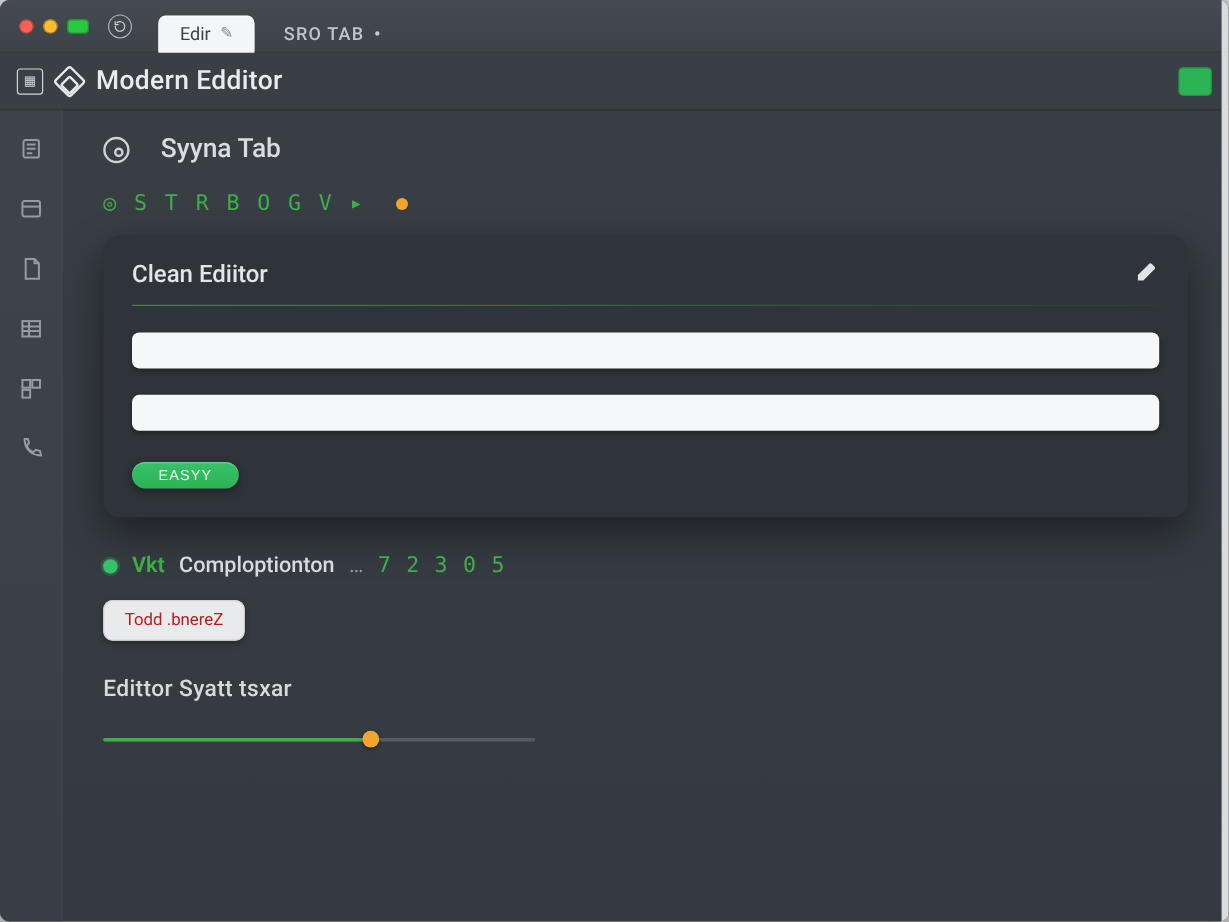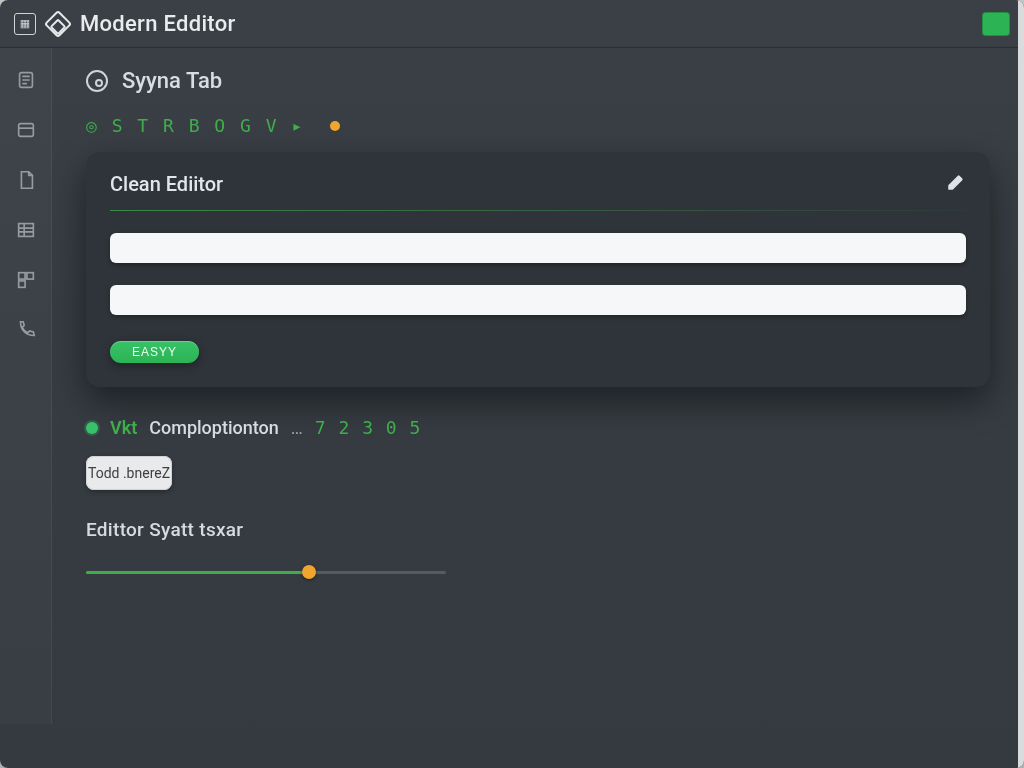--- a/index.html
+++ b/index.html
@@ -75,21 +75,21 @@
   }
   .sb-ic {
     width: 28px; height: 24px; color: #9ea6ad; display: flex; align-items: center; justify-content: center;
     opacity: .9;
   }
   .sb-ic svg { width: 22px; height: 22px; stroke: currentColor; fill: none; stroke-width: 1.8; }
 
   .content { flex: 1; padding: 20px 34px 20px 34px; position: relative; }
 
   
-  .section-title { display: flex; align-items: center; gap: 14px; color: #d9dde0; font-size: 22px; font-weight: 500; }
+  .section-title { display: flex; align-items: center; gap: 26px; color: #d9dde0; font-size: 22px; font-weight: 500; }
   .target {
     width: 22px; height: 22px; border: 2px solid #cfd3d7; border-radius: 50%; position: relative;
   }
   .target::after { content: ""; position: absolute; left: 7px; top: 7px; width: 4px; height: 4px; border: 2px solid #cfd3d7; border-radius: 50%; }
 
   .code-strip { margin-top: 22px; display: flex; gap: 26px; align-items: center; }
   .code-strip .seg { color: #3fae4a; font-family: ui-monospace, Menlo, monospace; font-size: 18px; letter-spacing: 2px; }
   .code-strip .dot-o { width: 10px; height: 10px; background: #f0a52d; border-radius: 50%; }
 
   
@@ -118,42 +118,64 @@
   }
 
   
   .completion { margin-top: 30px; display: flex; align-items: center; gap: 12px; color: #d7dbdf; font-size: 18px; }
   .completion .okdot { width: 12px; height: 12px; background: #38c169; border-radius: 50%; box-shadow: 0 0 0 2px rgba(56,193,105,.25); }
   .completion .label { color: #d7dbdf; font-weight: 500; }
   .completion .ellips { color: #9aa1a8; }
   .completion .num { color: #3fae4a; font-family: ui-monospace, Menlo, monospace; letter-spacing: 1px; }
 
   .chip {
-    margin-top: 18px; display: inline-flex; align-items: center; height: 34px; padding: 0 2px;
-    background: #e9eaec; color: #404040; border-radius: 8px; font-size: 14px;
+    margin-top: 18px; display: inline-flex; align-items: center; height: 34px; padding: 0 18px;
+    background: #e9eaec; color: #b91c1c; border-radius: 8px; font-size: 14px;
     box-shadow: 0 2px 5px rgba(0,0,0,0.3), inset 0 0 0 1px #cfd3d7;
   }
 
   .subhead { margin-top: 28px; color: #d7dbdf; font-size: 19px; font-weight: 500; letter-spacing: .3px; }
 
   
   .slider-wrap { margin-top: 22px; width: 360px; height: 18px; position: relative; }
   .rail { position: absolute; left: 0; right: 0; top: 8px; height: 3px; background: #555b61; border-radius: 2px; }
   .fill { position: absolute; left: 0; top: 8px; height: 3px; background: #3fae4a; border-radius: 2px; }
   .thumb { position: absolute; top: 2px; width: 14px; height: 14px; background: #f0a52d; border-radius: 50%; transform: translateX(-50%); box-shadow: 0 1px 3px rgba(0,0,0,.5); }
 
   
   .win-edge { position: absolute; right: 0; top: 0; width: 6px; height: 100%; background: #dadbdc; }
 
 </style>
 </head>
 <body>
 
 <div class="window">
 
+  <div class="titlebar">
+    <div class="traffic">
+      <div class="dot red"></div>
+      <div class="dot yellow"></div>
+      <div class="dot green"></div>
+    </div>
+    <div class="refresh">
+      <svg viewBox="0 0 24 24" width="12" height="12">
+          <path d="M4 12a8 8 0 1 0 3-6.2M4 4v5h5" fill="none" stroke="#cfd3d7" stroke-width="2" stroke-linecap="round"></path>
+        </svg>
+    </div>
+    <div class="tabs">
+      <div class="tab active">
+        <span>Edir</span>
+        <span class="edit-glyph">✎</span>
+      </div>
+      <div class="tab secondary">
+        <span>SRO TAB</span>
+        <span class="modified">•</span>
+      </div>
+    </div>
+  </div>
 
   <div class="appheader">
     <div class="hicon">▦</div>
     <div class="pencil"></div>
     <h1>Modern Edditor</h1>
     <div class="spacer"></div>
     <div class="green-chip"></div>
   </div>
 
   <div class="body">

